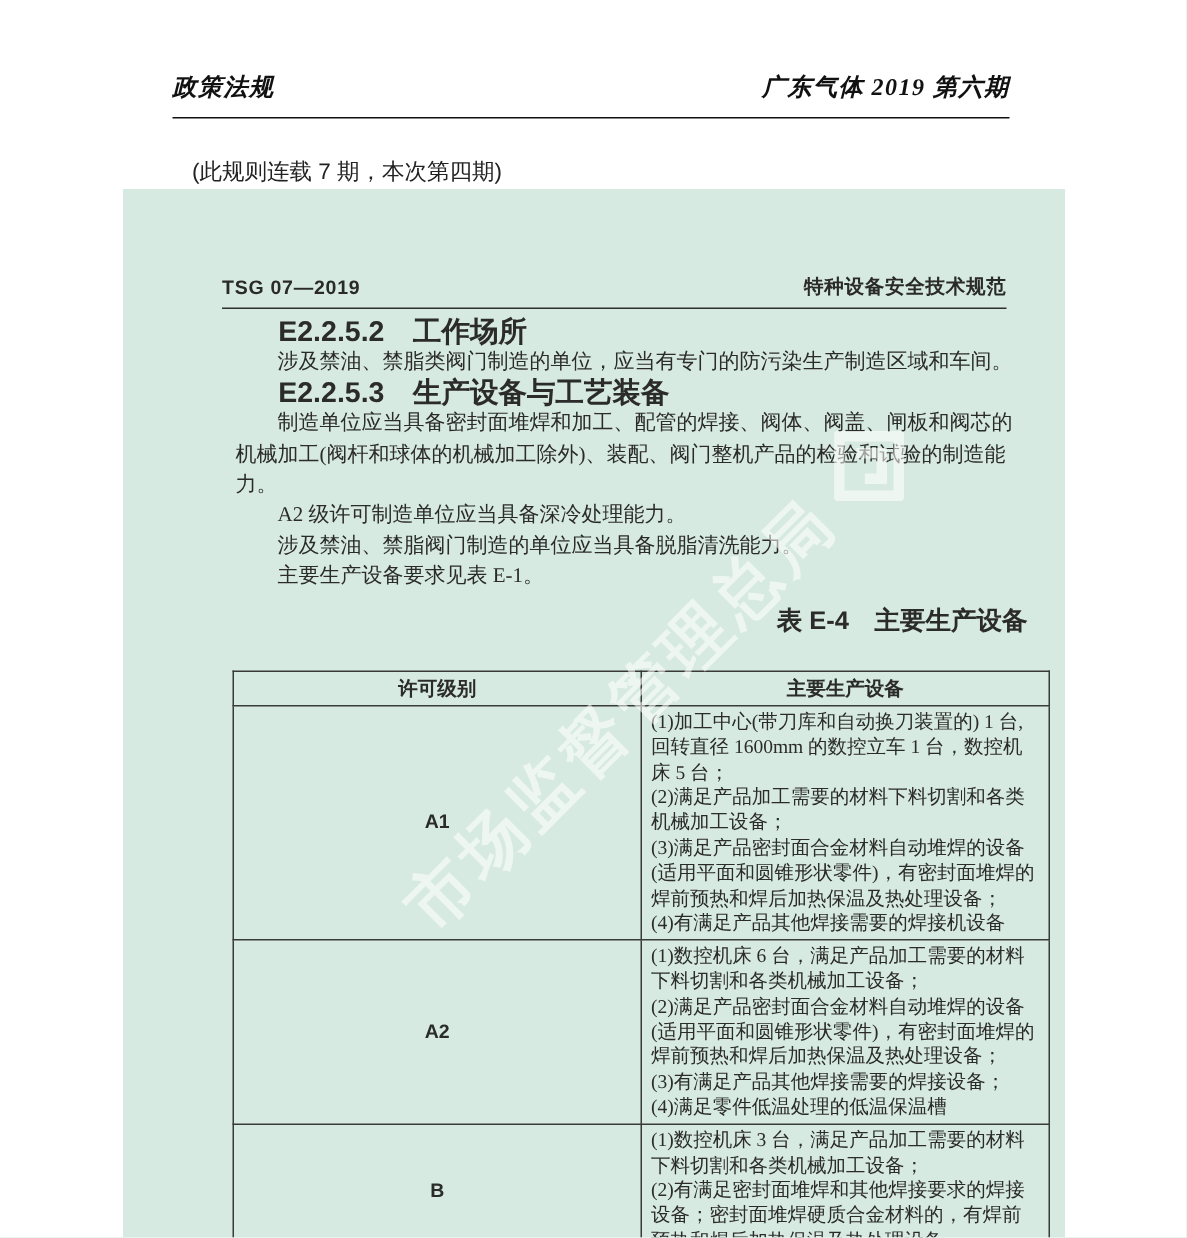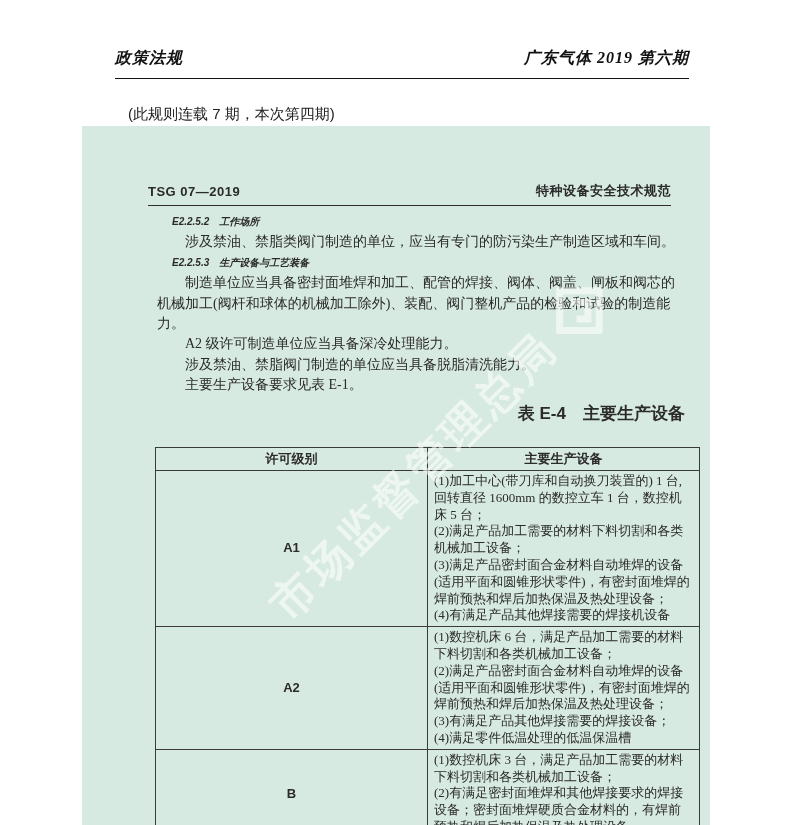--- a/index.html
+++ b/index.html
@@ -7,21 +7,21 @@
     width: 791px; height: 825px;
     background: #ffffff;
     position: relative;
     font-family: "Liberation Serif", "DejaVu Serif", serif;
     overflow: hidden;
   }
 
   
   .page-header {
     position: absolute;
-    top: 48px; left: 115px; right: 102px;
+    top: 48px; left: 115px; right: 118px;
     display: flex; justify-content: space-between; align-items: flex-start;
     border-bottom: 1.5px solid #111;
     padding-bottom: 9px;
     font-style: italic;
     font-weight: 700;
     font-size: 16px;
     color: #111;
     letter-spacing: 1px;
   }
 
@@ -60,22 +60,21 @@
     left: 75px; right: 25px; top: 86px;
     font-size: 14px;
     line-height: 20.4px;
     color: #2b2b2b;
   }
 
   .blk-heading {
     padding-left: 1.5em;
     font-weight: 700;
     font-family: "Liberation Sans", "DejaVu Sans", sans-serif;
-    font-size: 10px;
-    font-style: italic;
+    font-size: 19px;
   }
   .blk-para { text-indent: 2em; }
 
   .tbl-caption {
     text-align: right;
     font-weight: 700;
     font-family: "Liberation Sans", "DejaVu Sans", sans-serif;
     font-size: 17px;
     margin-top: 8px;
     margin-bottom: 23px;

